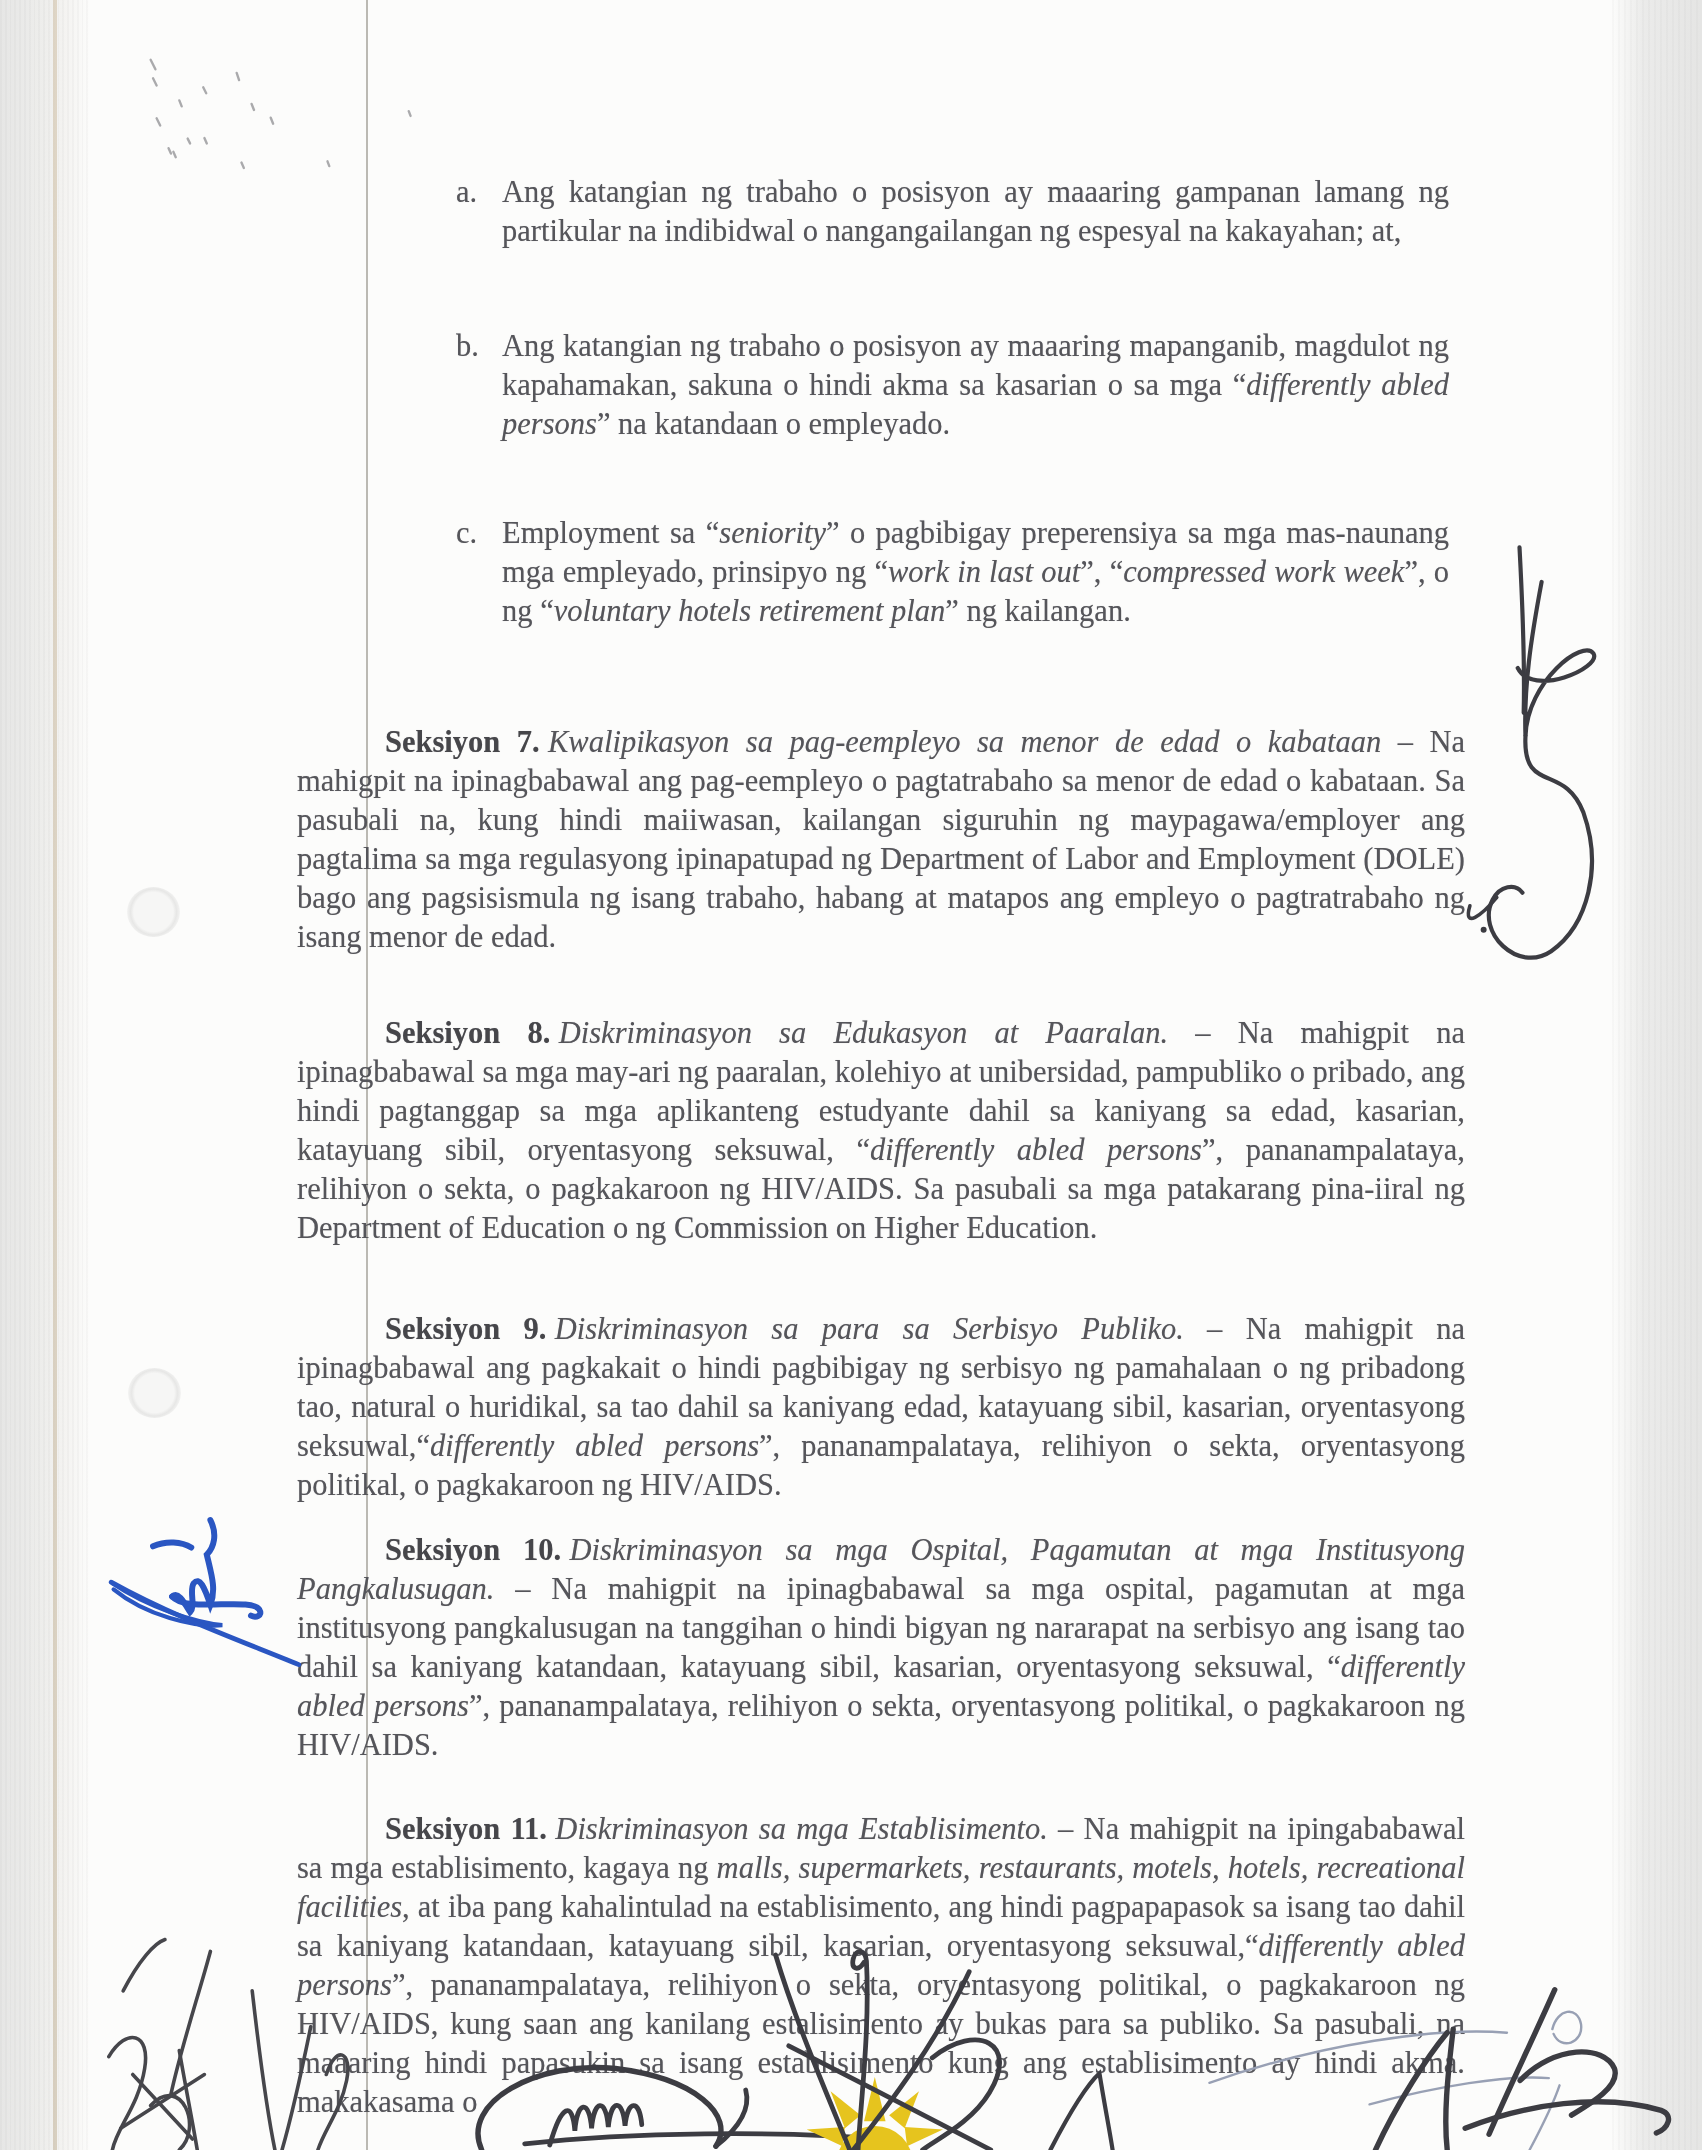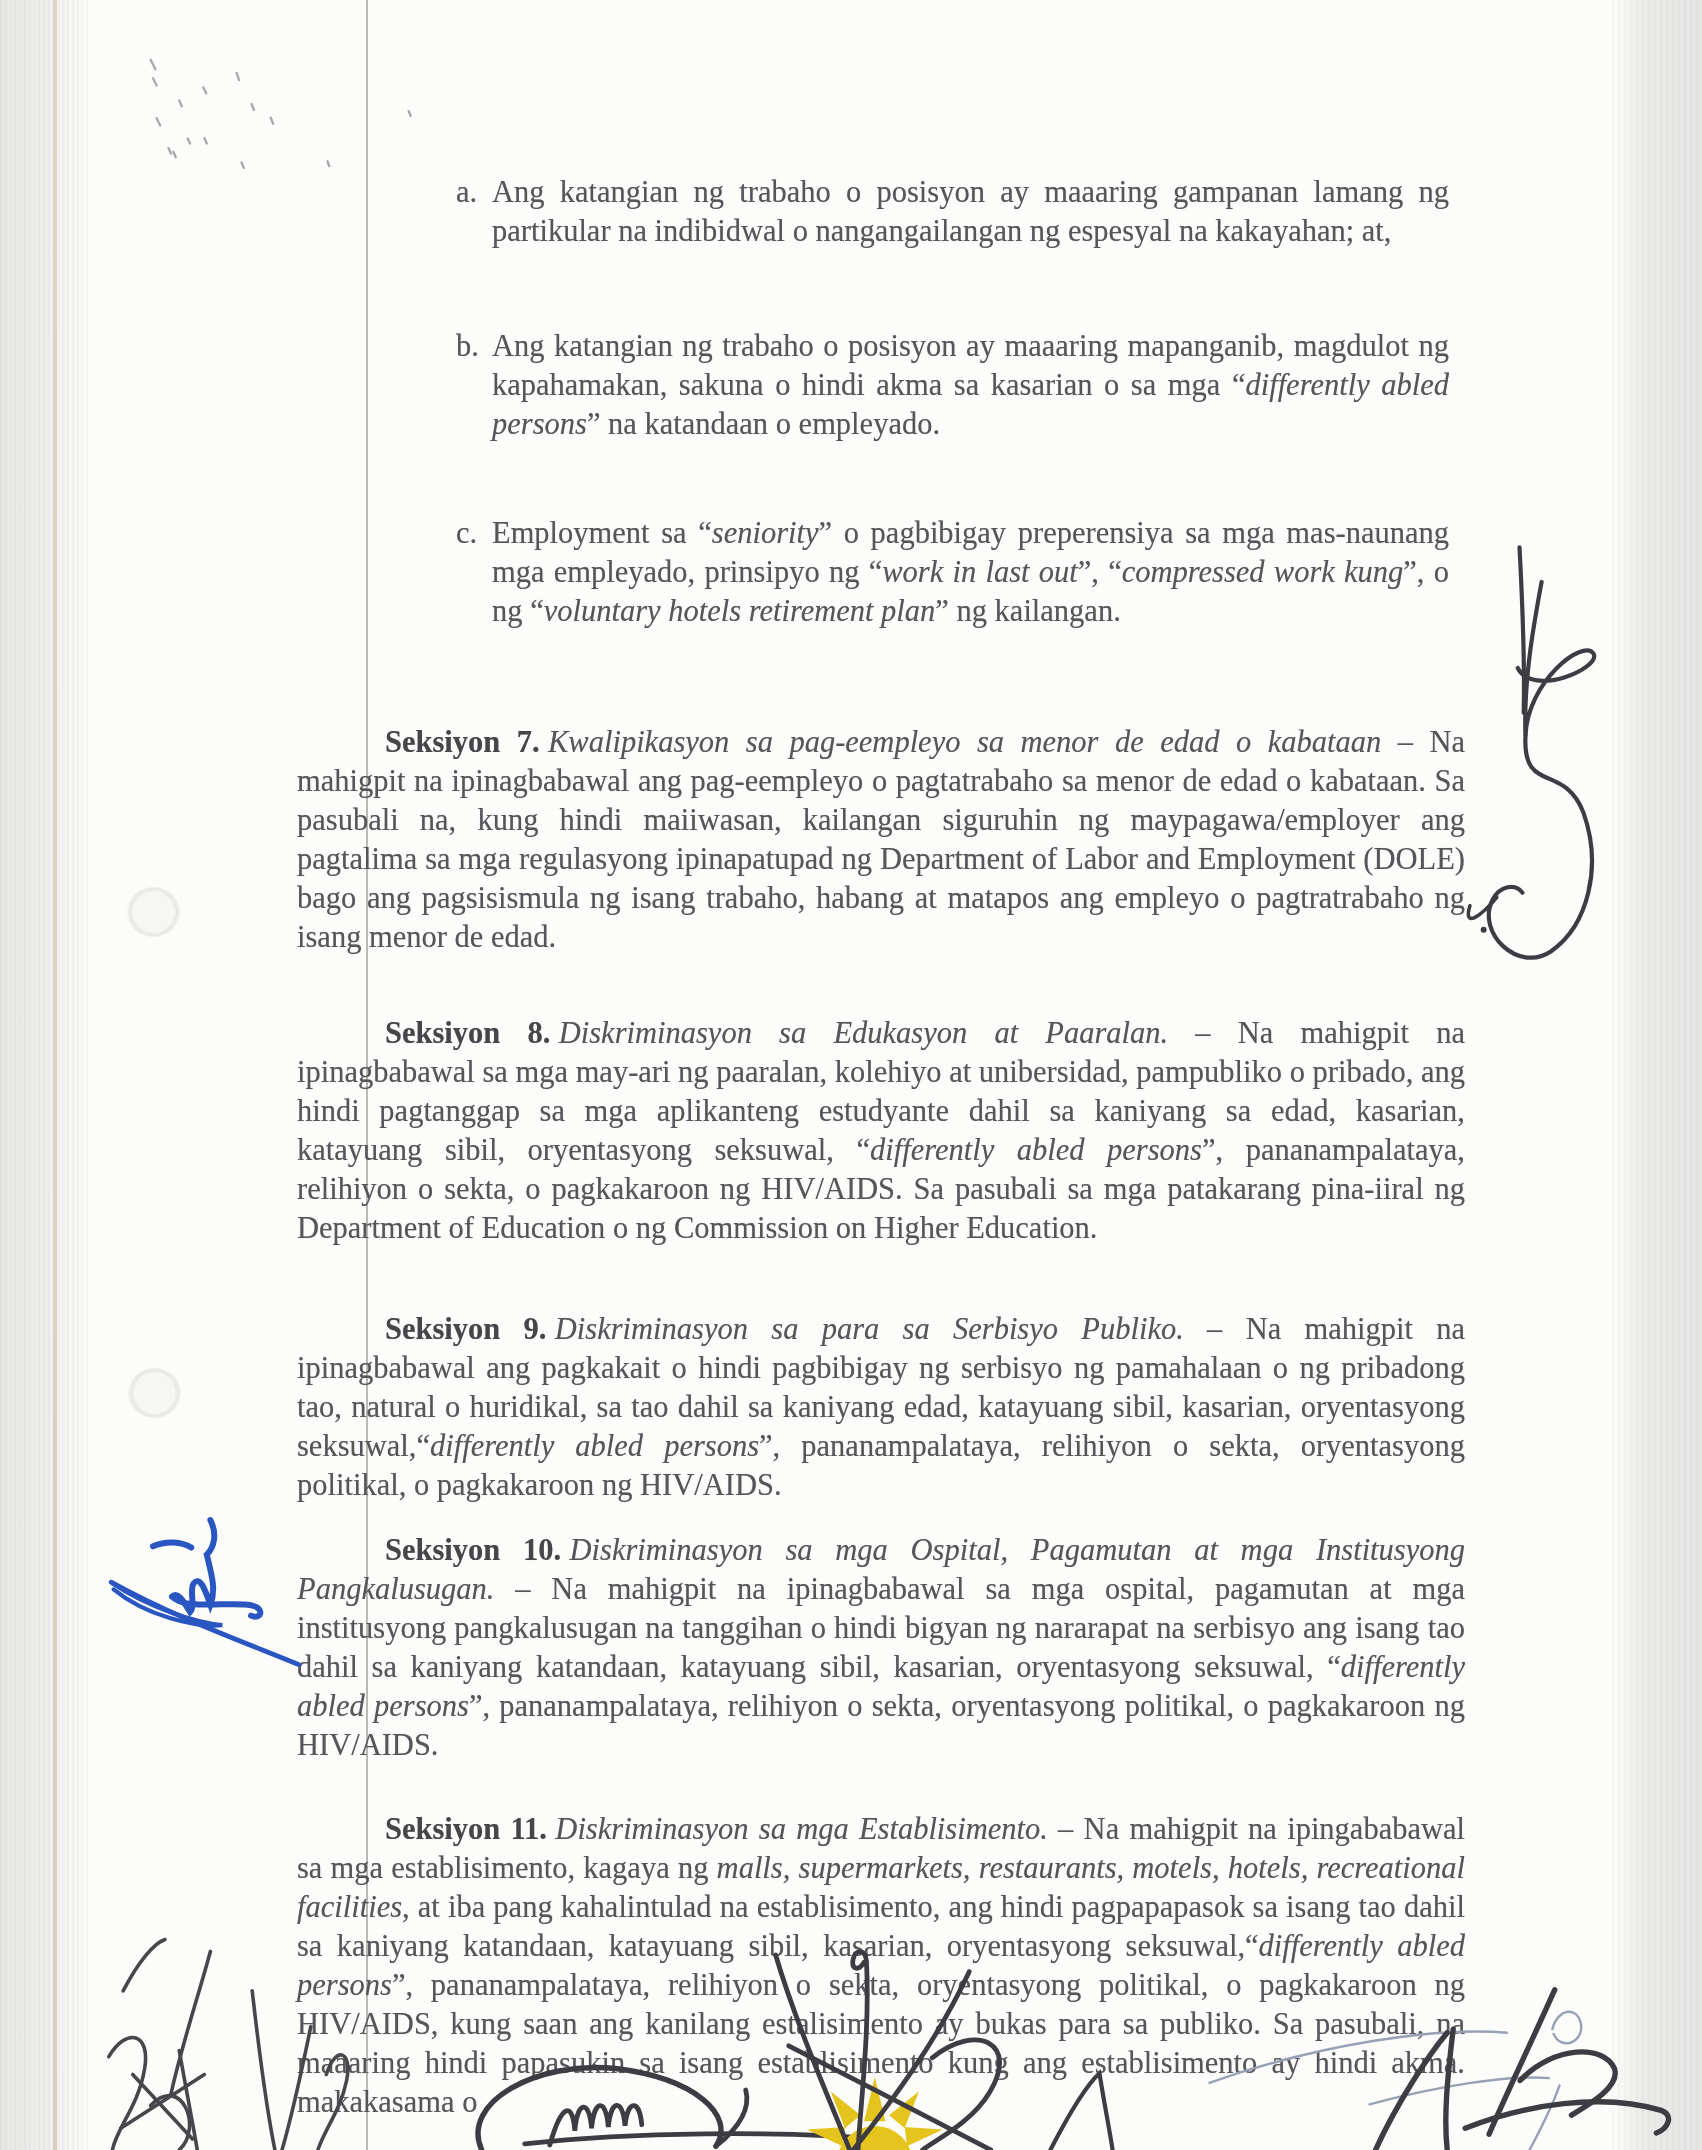--- a/index.html
+++ b/index.html
@@ -29,21 +29,21 @@
 
   
   .content{position:absolute;inset:0;z-index:3;
     font-family:"Liberation Serif","DejaVu Serif",serif;
     font-size:30.5px;line-height:39px;color:#55555a;text-align:justify;
     text-shadow:0 0 0.7px rgba(85,85,92,0.45);}
   .section{position:absolute;left:281px;width:1168px;margin:16px;text-indent:88px;}
   .section b{color:#46464a;margin-right:8.4px;}
   .list-item{position:absolute;left:456px;width:993px;}
   .marker{position:absolute;left:0;top:0;}
-  .li-text{margin-left:36px;}
+  .li-text{margin-left:46px;}
 
   .ink{position:absolute;left:0;top:0;z-index:5;pointer-events:none;}
 </style>
 </head>
 <body>
 
 <div class="page">
   <div class="scan-edge-left"></div>
   <div class="scan-edge-right"></div>
   <div class="margin-line"></div>
@@ -54,21 +54,21 @@
     <div class="list-item" style="top:173px">
       <span class="marker">a.</span>
       <div class="li-text"><span>Ang katangian ng trabaho o posisyon ay maaaring gampanan lamang ng partikular na indibidwal o nangangailangan ng espesyal na kakayahan; at,</span></div>
     </div>
     <div class="list-item" style="top:327px">
       <span class="marker">b.</span>
       <div class="li-text"><span>Ang katangian ng trabaho o posisyon ay maaaring mapanganib, magdulot ng kapahamakan, sakuna o hindi akma sa kasarian o sa mga “</span><i>differently abled persons</i><span>” na katandaan o empleyado.</span></div>
     </div>
     <div class="list-item" style="top:514px">
       <span class="marker">c.</span>
-      <div class="li-text"><span>Employment sa “</span><i>seniority</i><span>” o pagbibigay preperensiya sa mga mas-naunang mga empleyado, prinsipyo ng “</span><i>work in last out</i><span>”, “</span><i>compressed work kung</i><span>”, o ng “</span><i>voluntary hotels retirement plan</i><span>” ng kailangan.</span></div>
+      <div class="li-text"><span>Employment sa “</span><i>seniority</i><span>” o pagbibigay preperensiya sa mga mas-naunang mga empleyado, prinsipyo ng “</span><i>work in last out</i><span>”, “</span><i>compressed work week</i><span>”, o ng “</span><i>voluntary hotels retirement plan</i><span>” ng kailangan.</span></div>
     </div>
 
     <p class="section" style="top:707px"><b>Seksiyon 7.</b><i>Kwalipikasyon sa pag-eempleyo sa menor de edad o kabataan</i><span> – Na mahigpit na ipinagbabawal ang pag-eempleyo o pagtatrabaho sa menor de edad o kabataan.  Sa pasubali na, kung hindi maiiwasan, kailangan siguruhin ng maypagawa/employer ang pagtalima sa mga regulasyong ipinapatupad ng Department of Labor and Employment (DOLE) bago ang pagsisismula ng isang trabaho, habang at matapos ang empleyo o pagtratrabaho ng isang menor de edad.</span></p>
     <p class="section" style="top:998px"><b>Seksiyon 8.</b><i>Diskriminasyon sa Edukasyon at Paaralan.</i><span> – Na mahigpit na ipinagbabawal sa mga may-ari ng paaralan, kolehiyo at unibersidad, pampubliko o pribado, ang hindi pagtanggap sa mga aplikanteng estudyante dahil sa kaniyang sa edad, kasarian, katayuang sibil, oryentasyong seksuwal, “</span><i>differently abled persons</i><span>”, pananampalataya, relihiyon o sekta, o pagkakaroon ng HIV/AIDS.  Sa pasubali sa mga patakarang pina-iiral ng Department of Education o ng Commission on Higher Education.</span></p>
     <p class="section" style="top:1294px"><b>Seksiyon 9.</b><i>Diskriminasyon sa para sa Serbisyo Publiko.</i><span> –  Na mahigpit na ipinagbabawal ang pagkakait o hindi pagbibigay ng serbisyo ng pamahalaan o ng pribadong tao, natural o huridikal, sa tao dahil sa kaniyang edad, katayuang sibil, kasarian, oryentasyong seksuwal,“</span><i>differently abled persons</i><span>”, pananampalataya, relihiyon o sekta, oryentasyong politikal, o pagkakaroon ng HIV/AIDS.</span></p>
     <p class="section" style="top:1515px"><b>Seksiyon 10.</b><i>Diskriminasyon sa mga Ospital, Pagamutan at mga Institusyong Pangkalusugan.</i><span> – Na mahigpit na ipinagbabawal sa mga ospital, pagamutan at mga institusyong pangkalusugan na tanggihan o hindi bigyan ng nararapat na serbisyo ang isang tao dahil sa kaniyang katandaan, katayuang sibil, kasarian, oryentasyong seksuwal, “</span><i>differently abled persons</i><span>”, pananampalataya, relihiyon o sekta,  oryentasyong politikal, o pagkakaroon ng HIV/AIDS.</span></p>
     <p class="section" style="top:1794px"><b>Seksiyon 11.</b><i>Diskriminasyon sa mga Establisimento.</i><span> – Na mahigpit na ipingababawal sa mga establisimento, kagaya ng </span><i>malls, supermarkets, restaurants, motels, hotels, recreational facilities</i><span>, at iba pang kahalintulad na establisimento, ang hindi pagpapapasok sa isang tao dahil sa kaniyang katandaan, katayuang sibil, kasarian, oryentasyong seksuwal,“</span><i>differently abled persons</i><span>”, pananampalataya, relihiyon o sekta, oryentasyong politikal, o pagkakaroon ng HIV/AIDS, kung saan ang kanilang estalisimento ay bukas para sa publiko.  Sa pasubali, na maaaring hindi papasukin sa isang establisimento kung ang establisimento ay hindi akma. makakasama o</span></p>
   </div>
 
   <svg class="ink" width="1703" height="2151" viewBox="0 0 2850 3600">

